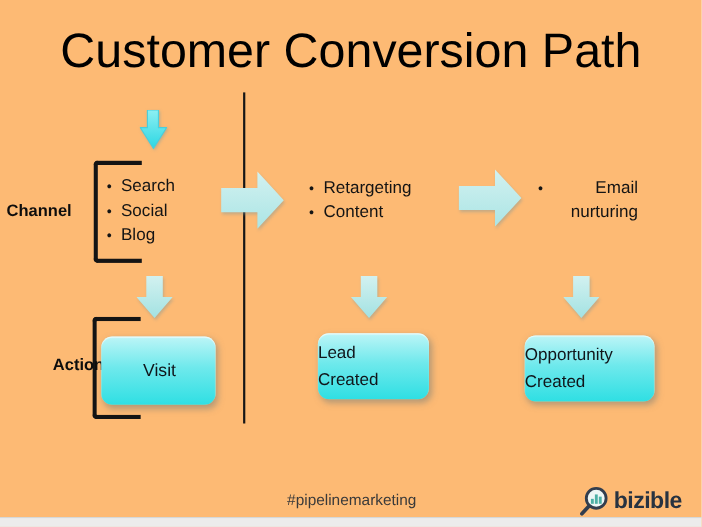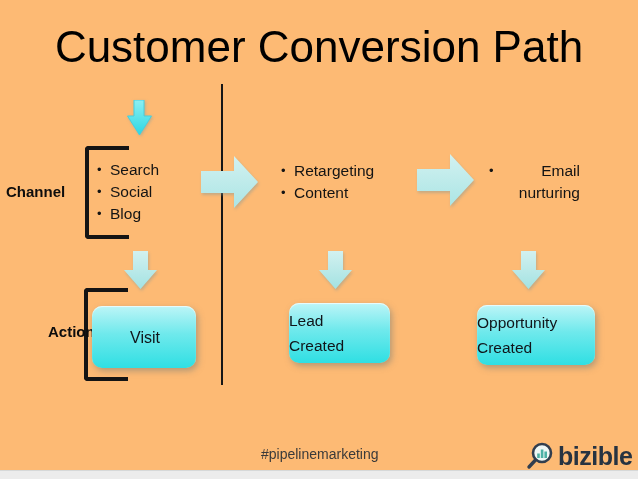--- a/index.html
+++ b/index.html
@@ -42,21 +42,21 @@
     font-size:16px;color:#10151a;text-align:center;
   }
   .action-box span{line-height:25px;}
   .box-visit{left:92px;top:306px;width:104px;height:62px;padding-left:38px;}
   .box-lead{left:289px;top:303px;width:101px;height:60px;font-size:15.5px;}
   .box-opp{left:477px;top:305px;width:118px;height:60px;font-size:15.5px;}
   .footer-text{top:446px;font-size:14px;color:#3a3a3a;}
   .ft-handle{left:38px;}
   .ft-hash{left:261px;}
   .logo{left:525px;top:441px;display:flex;align-items:center;}
-  .logo-text{font-size:25px;font-weight:700;color:#273341;letter-spacing:-0.5px;margin-left:1px;}
+  .logo-text{font-size:21px;font-weight:700;color:#273341;letter-spacing:-0.5px;margin-left:1px;}
   .bottom-strip{left:0;bottom:0;width:638px;height:8px;background:#ececec;border-top:1px solid #d6d8d8;}
 </style>
 </head>
 <body>
 
 <div class="slide">
 
   <div class="abs title">Customer Conversion Path</div>
 
 

